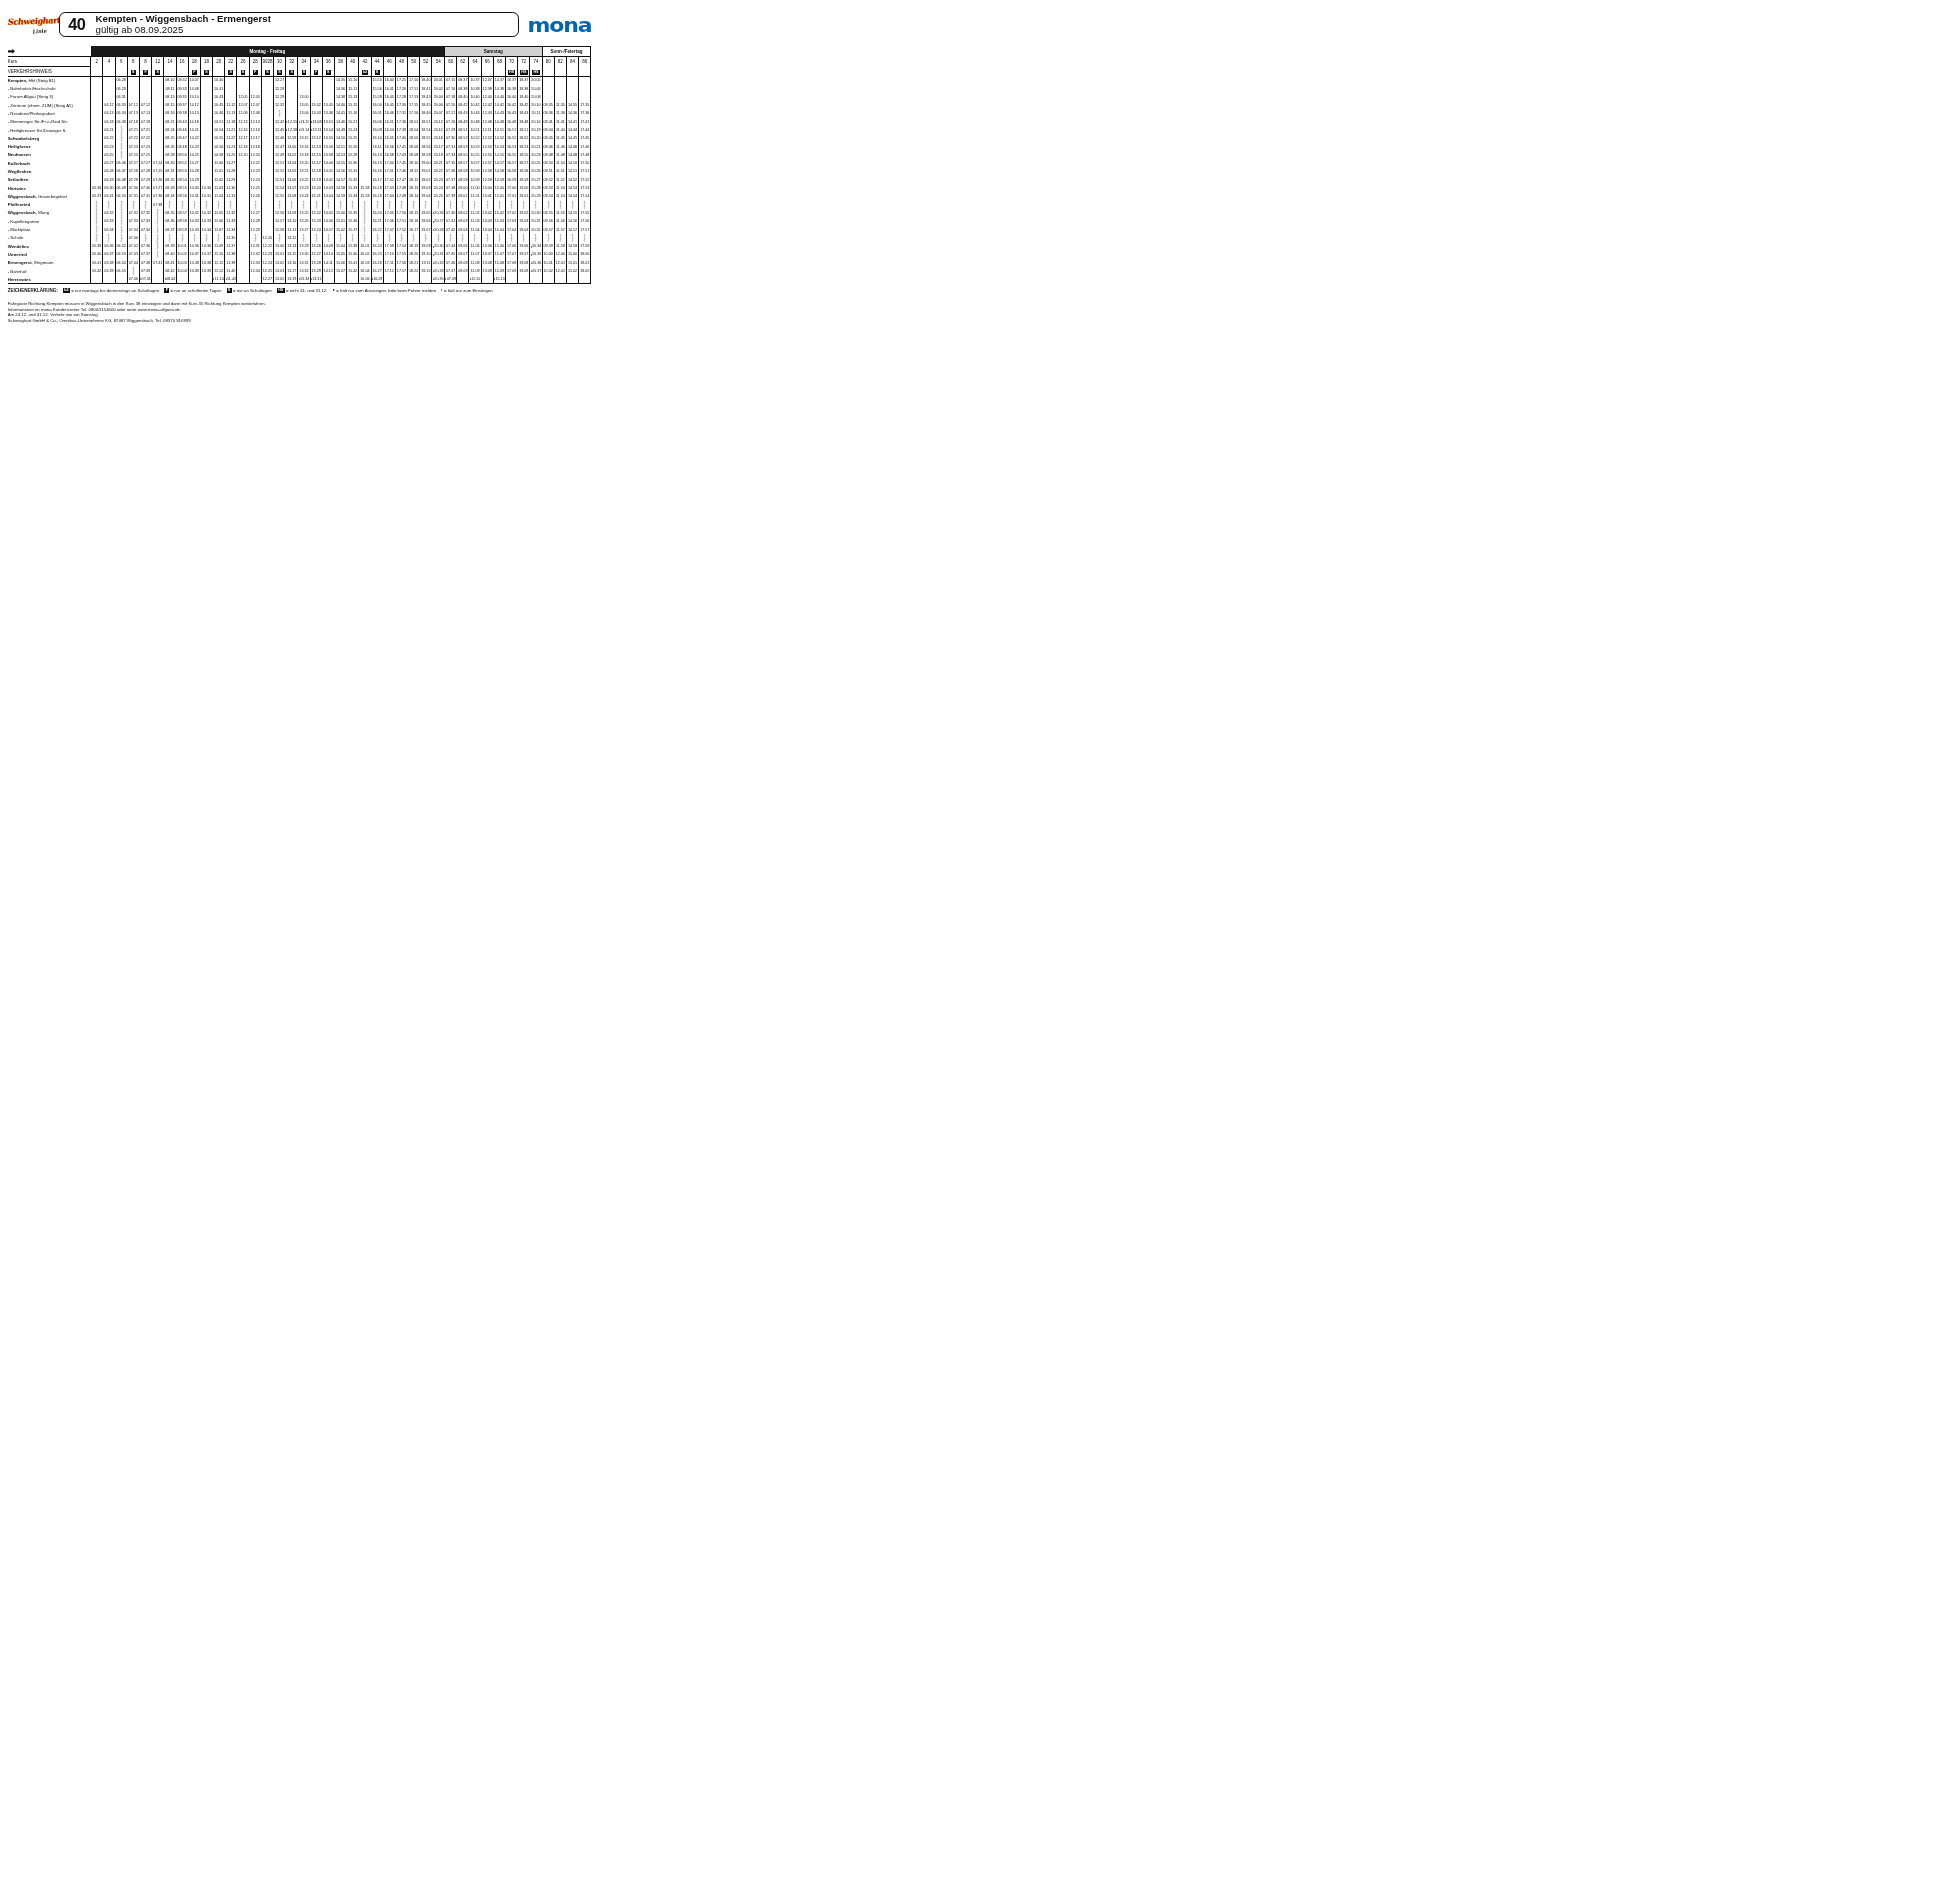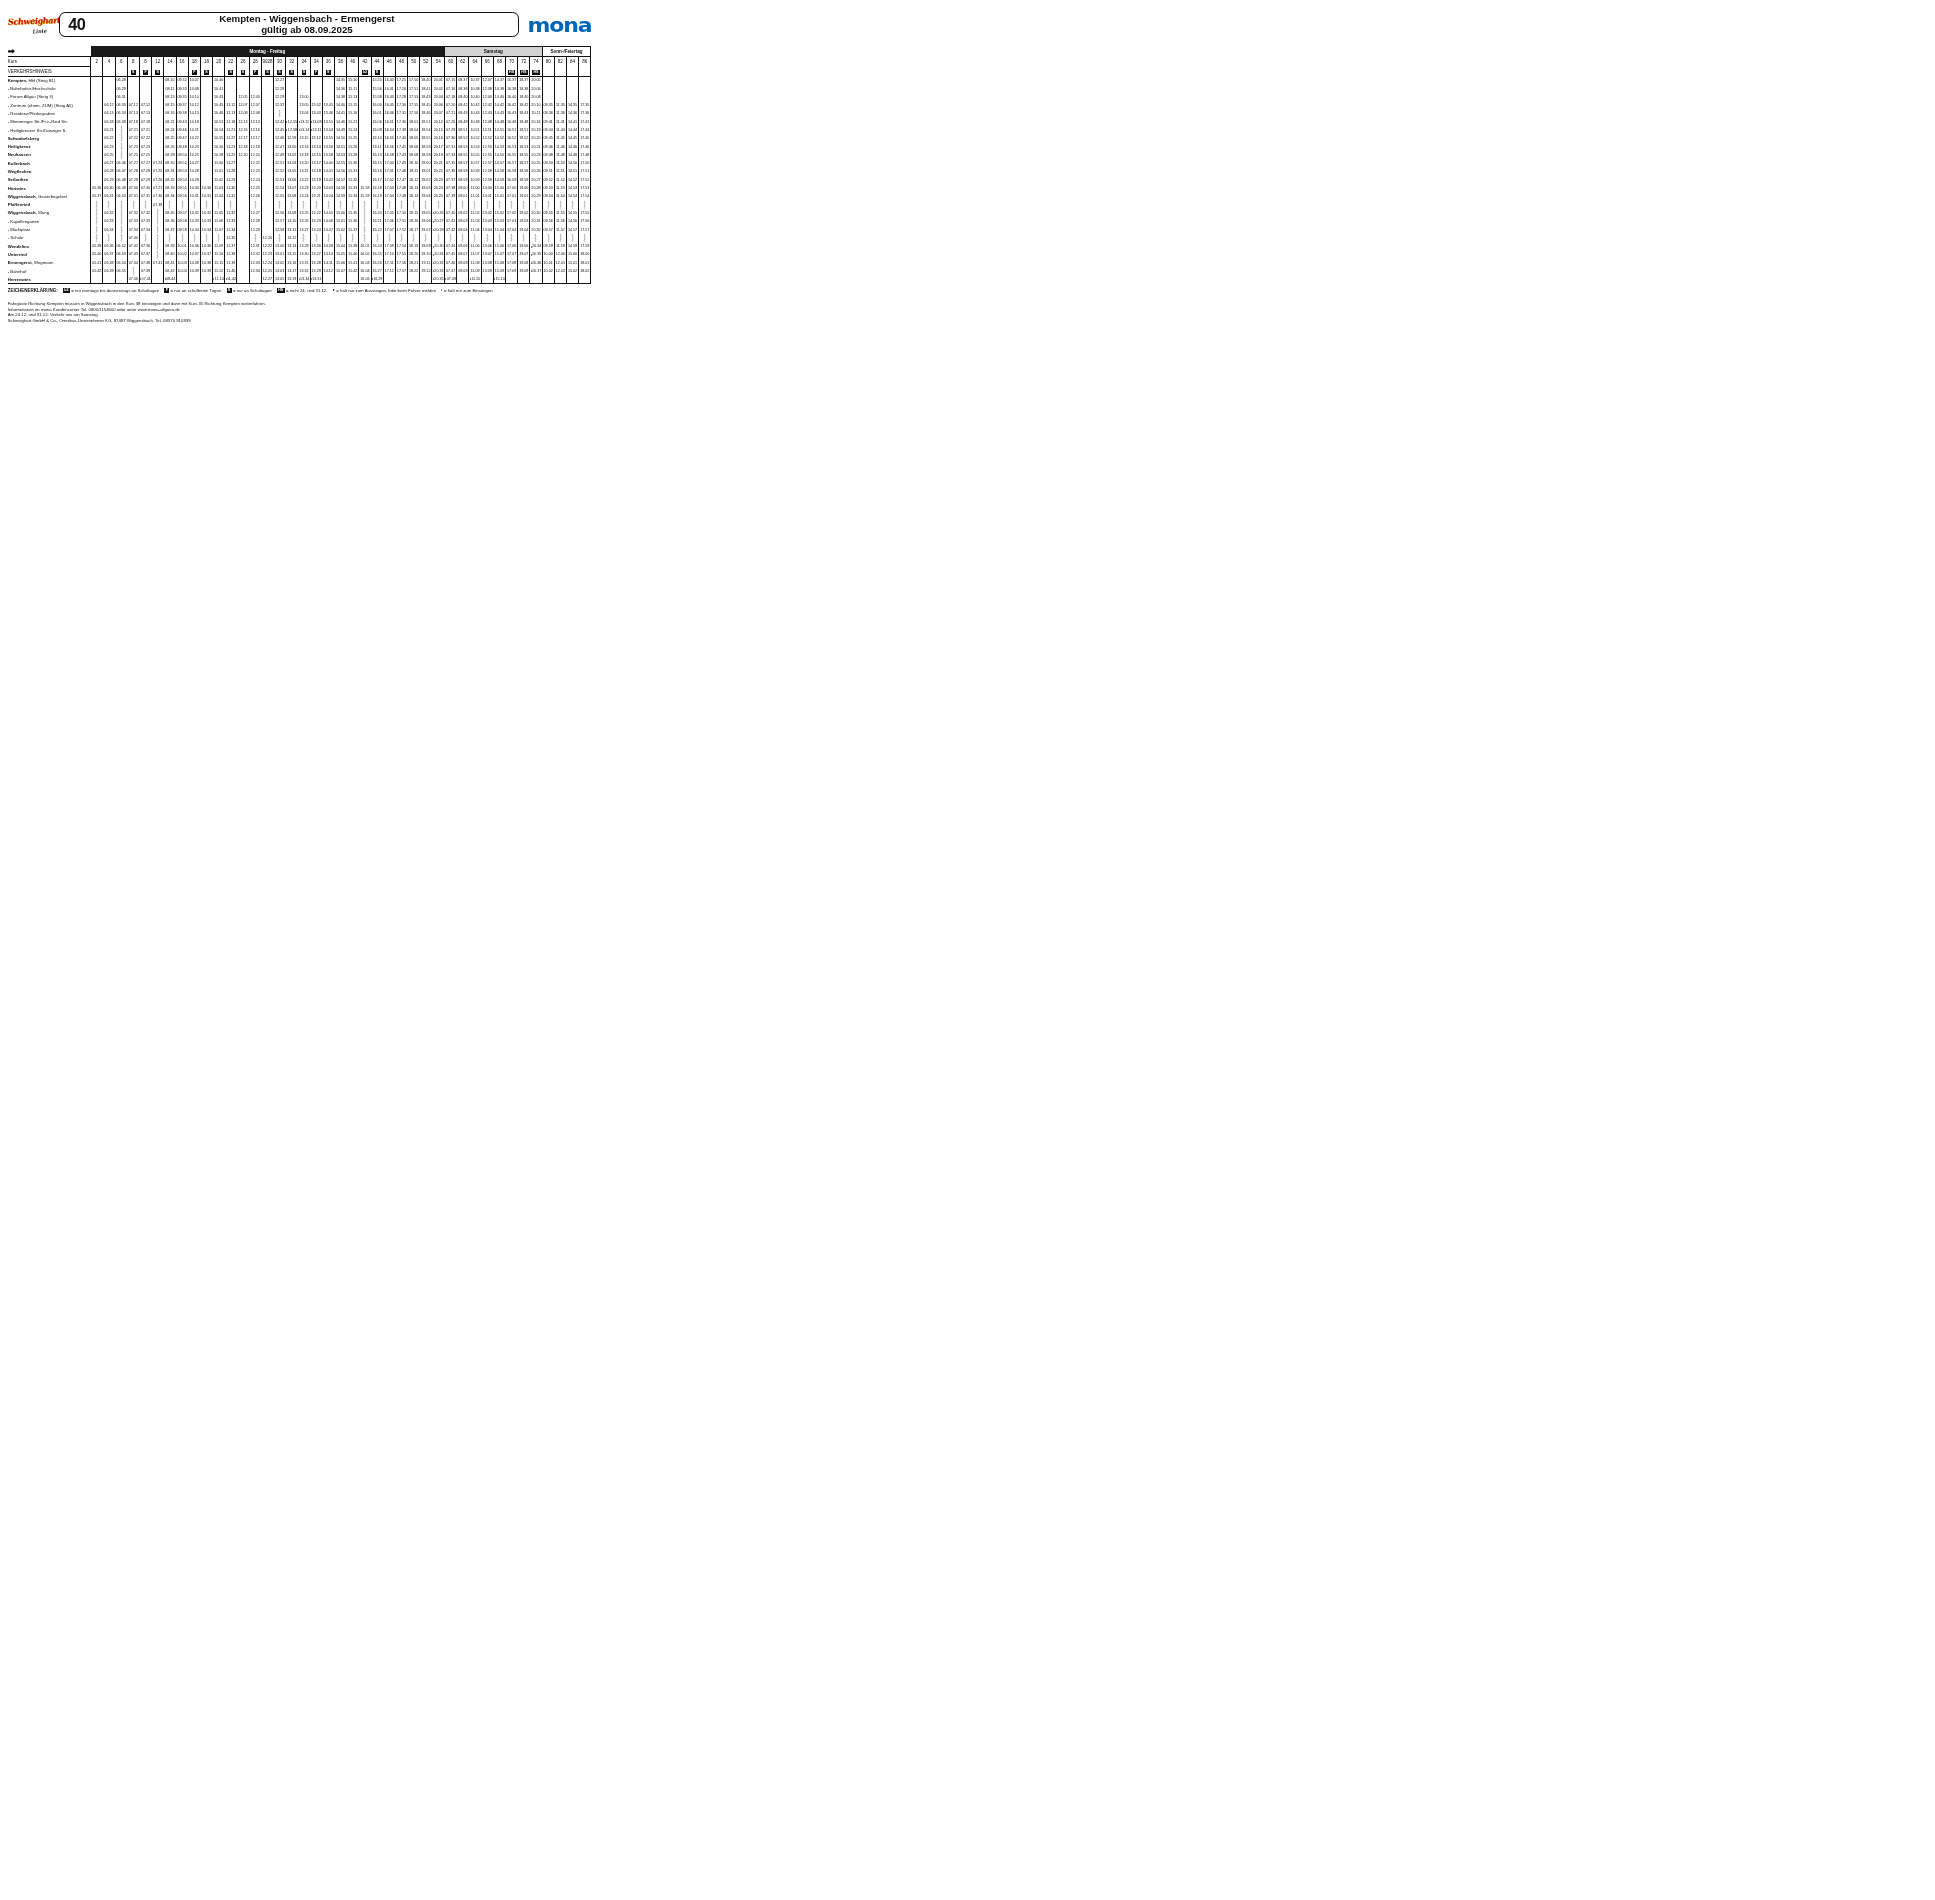--- a/index.html
+++ b/index.html
@@ -21,23 +21,23 @@
   .op-logo .l2 {
     font-family:"DejaVu Serif", serif; font-style:italic; font-weight:bold;
     font-size:5px; color:#111; display:block; margin-top:1.5px; margin-left:15.5px; transform:rotate(-4deg);
   }
   .title-box {
     position:absolute; left:51px; right:72px; top:0; height:25px;
     border:1px solid #111; border-radius:6.2px; background:#fff;
     display:flex; align-items:center;
   }
   .line-no { font-size:16.3px; font-weight:bold; padding:0 10px 0 8.5px; letter-spacing:-0.4px; }
-  .t-wrap { flex:1; text-align:center; line-height:1.1; }
+  .t-wrap { flex:1; text-align:left; line-height:1.1; }
   .t1 { font-size:9.7px; font-weight:bold; }
-  .t2 { font-size:9.7px; font-weight:bold; }
+  .t2 { font-size:9.7px; font-weight:normal; }
   .mona {
     position:absolute; right:0; top:0.8px; font-size:22px; font-weight:bold;
     color:#0066b3; letter-spacing:-1.2px; font-family:"DejaVu Sans", sans-serif;
     transform:scaleY(0.92);
   }
 
   
   .dir-arrow { font-size:8.5px; font-weight:bold; line-height:1; }
 
   

